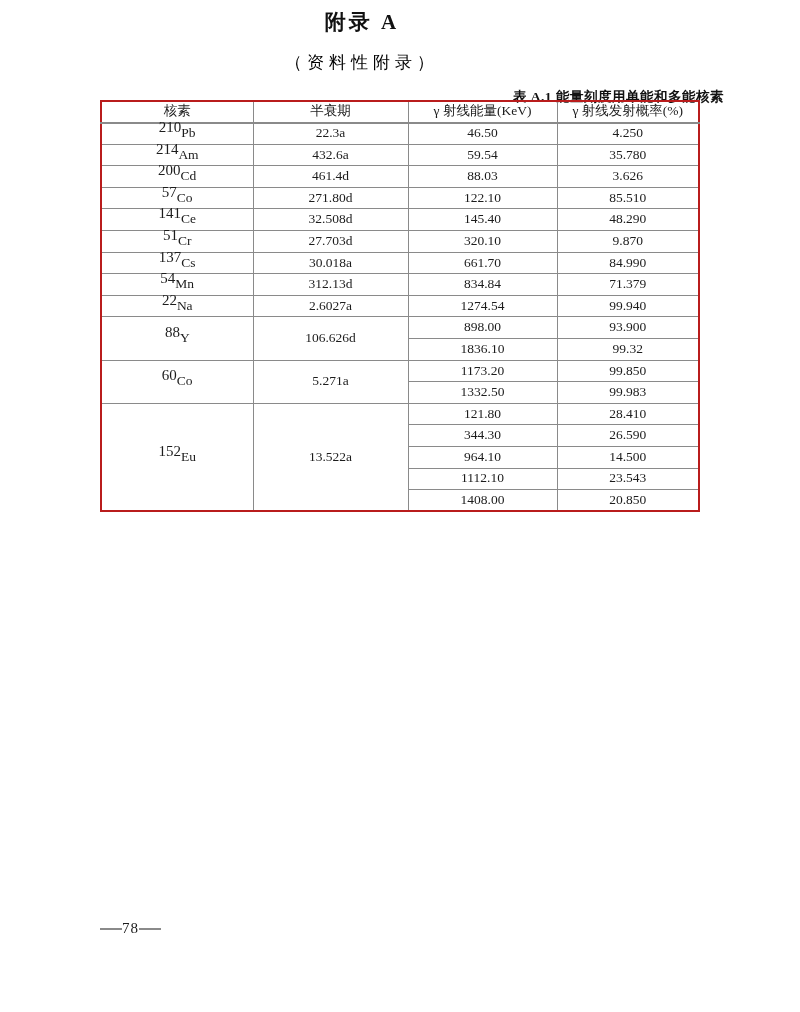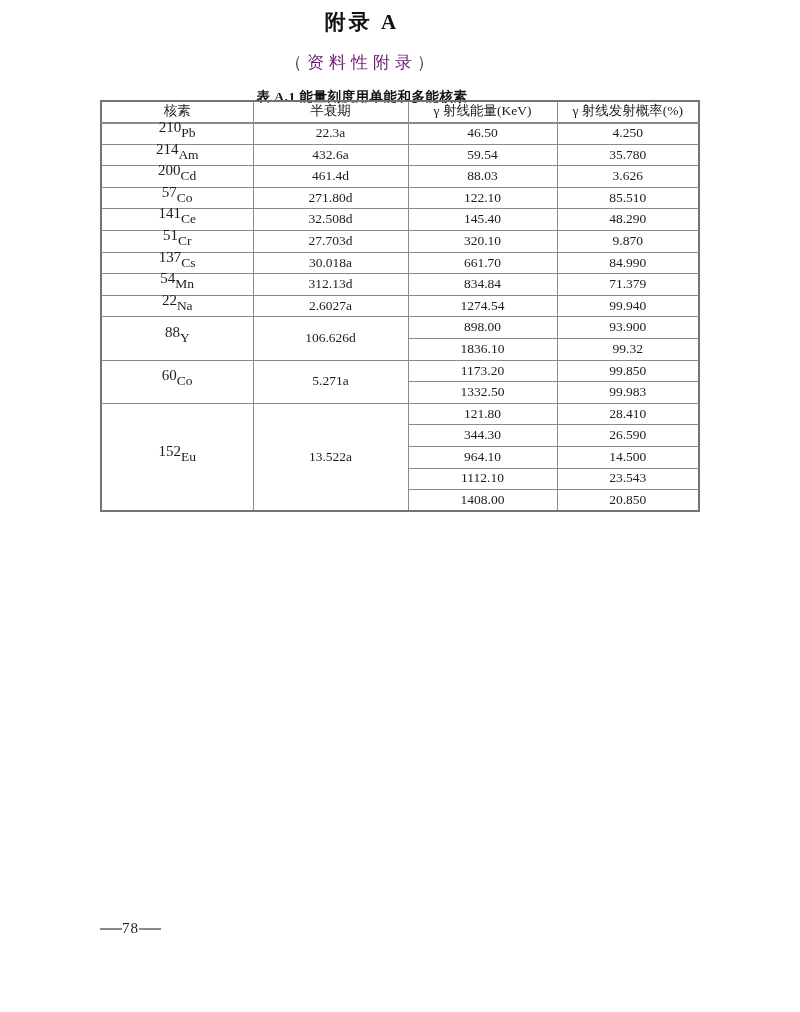--- a/index.html
+++ b/index.html
@@ -20,25 +20,25 @@
     font-weight: bold;
     letter-spacing: 3px;
     color: #111;
   }
   .appendix-subtitle {
     margin-top: 15px;
     text-align: center;
     font-size: 17px;
     font-weight: normal;
     letter-spacing: 5px;
-    color: #701a75;
+    color: #000000;
   }
   .table-caption {
     margin-top: 14px;
-    text-align: center;
+    text-align: right;
     font-size: 13.5px;
     font-weight: bold;
     letter-spacing: 0.5px;
     color: #111;
   }
   table.nuclide-table {
     position: absolute;
     left: 100px;
     top: 100px;
     width: 598px;
@@ -54,21 +54,21 @@
   table.nuclide-table td {
     border: 1px solid #8a8a8a;
     text-align: center;
     vertical-align: middle;
     height: 21.6px;
     padding: 0 2px;
     font-weight: normal;
     color: #1c1c1c;
     line-height: 1.1;
   }
-  table.nuclide-table { border: 2px solid #737373; }
+  table.nuclide-table { border: 2px solid #b91c1c; }
   table.nuclide-table tr.header-row th {
     border-bottom: 2px solid #8a8a8a;
   }
   sup.mass {
     font-size: 15px;
     vertical-align: super;
     line-height: 0;
     letter-spacing: 0;
   }
   .page-footer {

